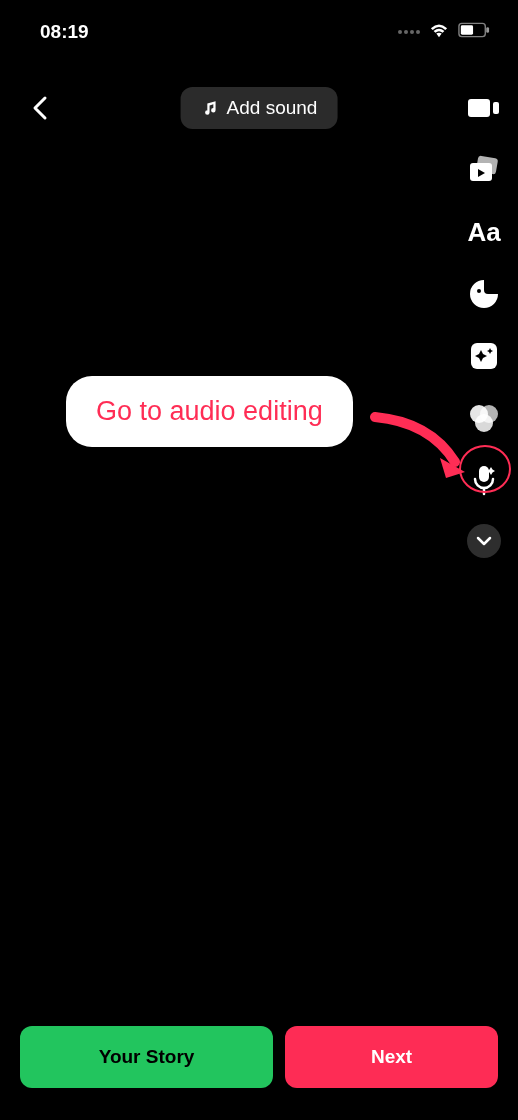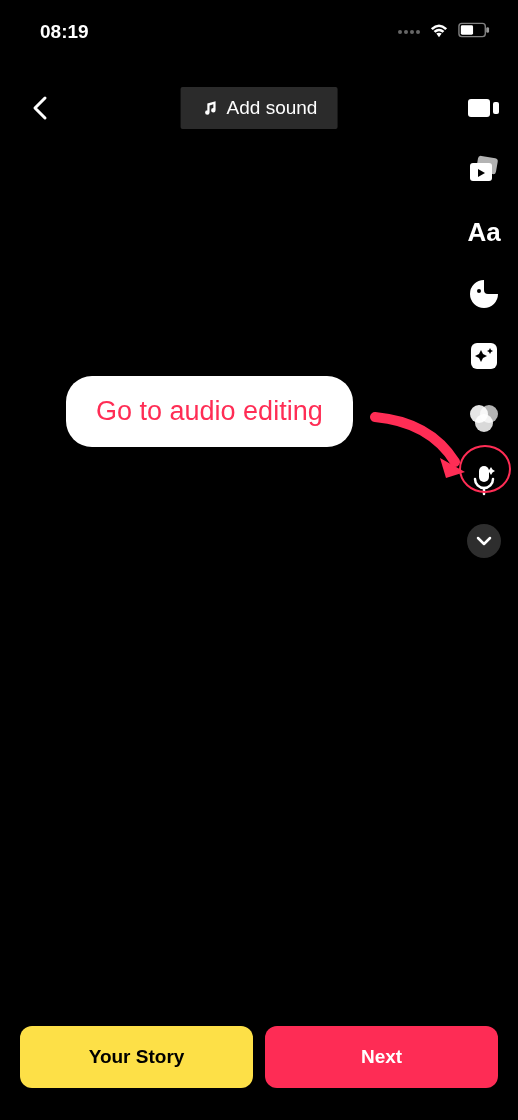--- a/index.html
+++ b/index.html
@@ -52,21 +52,21 @@
       height: 40px;
       display: flex;
       align-items: center;
       justify-content: center;
     }
     .add-sound-btn {
       position: absolute;
       left: 50%;
       transform: translateX(-50%);
       background: #2b2b2b;
-      border-radius: 2px;
+      border-radius: 12px;
       padding: 10px 20px;
       display: flex;
       align-items: center;
       gap: 8px;
       font-size: 19px;
       font-weight: 500;
     }
     .spacer {
       width: 40px;
     }
@@ -128,36 +128,35 @@
     .bottom-bar {
       position: absolute;
       bottom: 32px;
       left: 20px;
       right: 20px;
       display: flex;
       gap: 12px;
     }
     .story-btn {
       flex: 1;
-      background: #fde047;
+      background: #22c55e;
       color: #000;
       border-radius: 12px;
       padding: 20px;
       text-align: center;
       font-size: 19px;
       font-weight: 600;
       border: none;
       position: relative;
     }
     .next-btn {
       flex: 1;
       background: #fe2c55;
       color: #fff;
       border-radius: 12px;
-      padding: 20px;
       text-align: center;
       font-size: 19px;
       font-weight: 600;
       border: none;
     }
   </style>
 </head>
 <body>
 
 <div class="status-bar">

